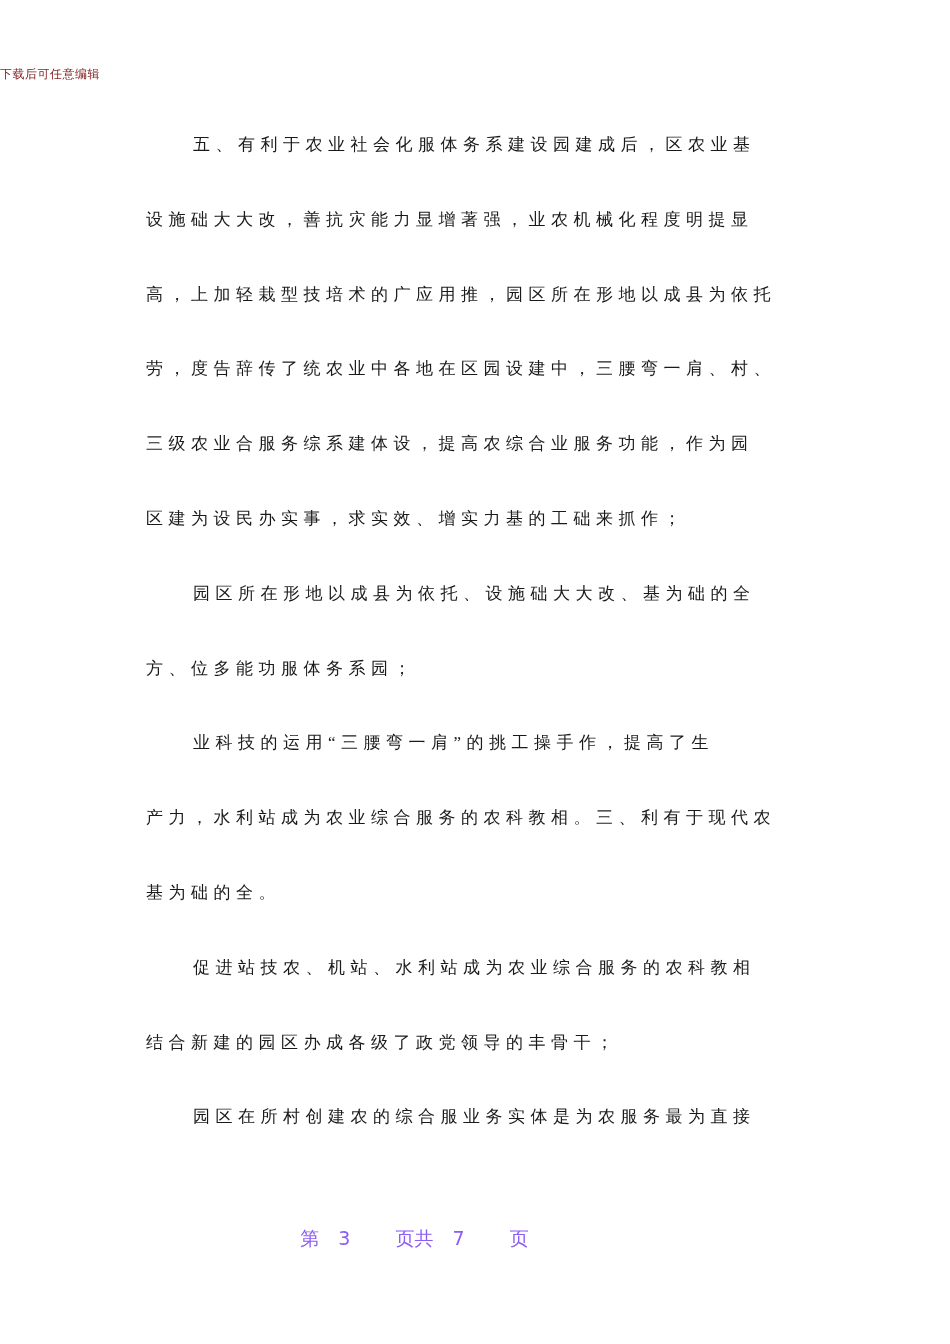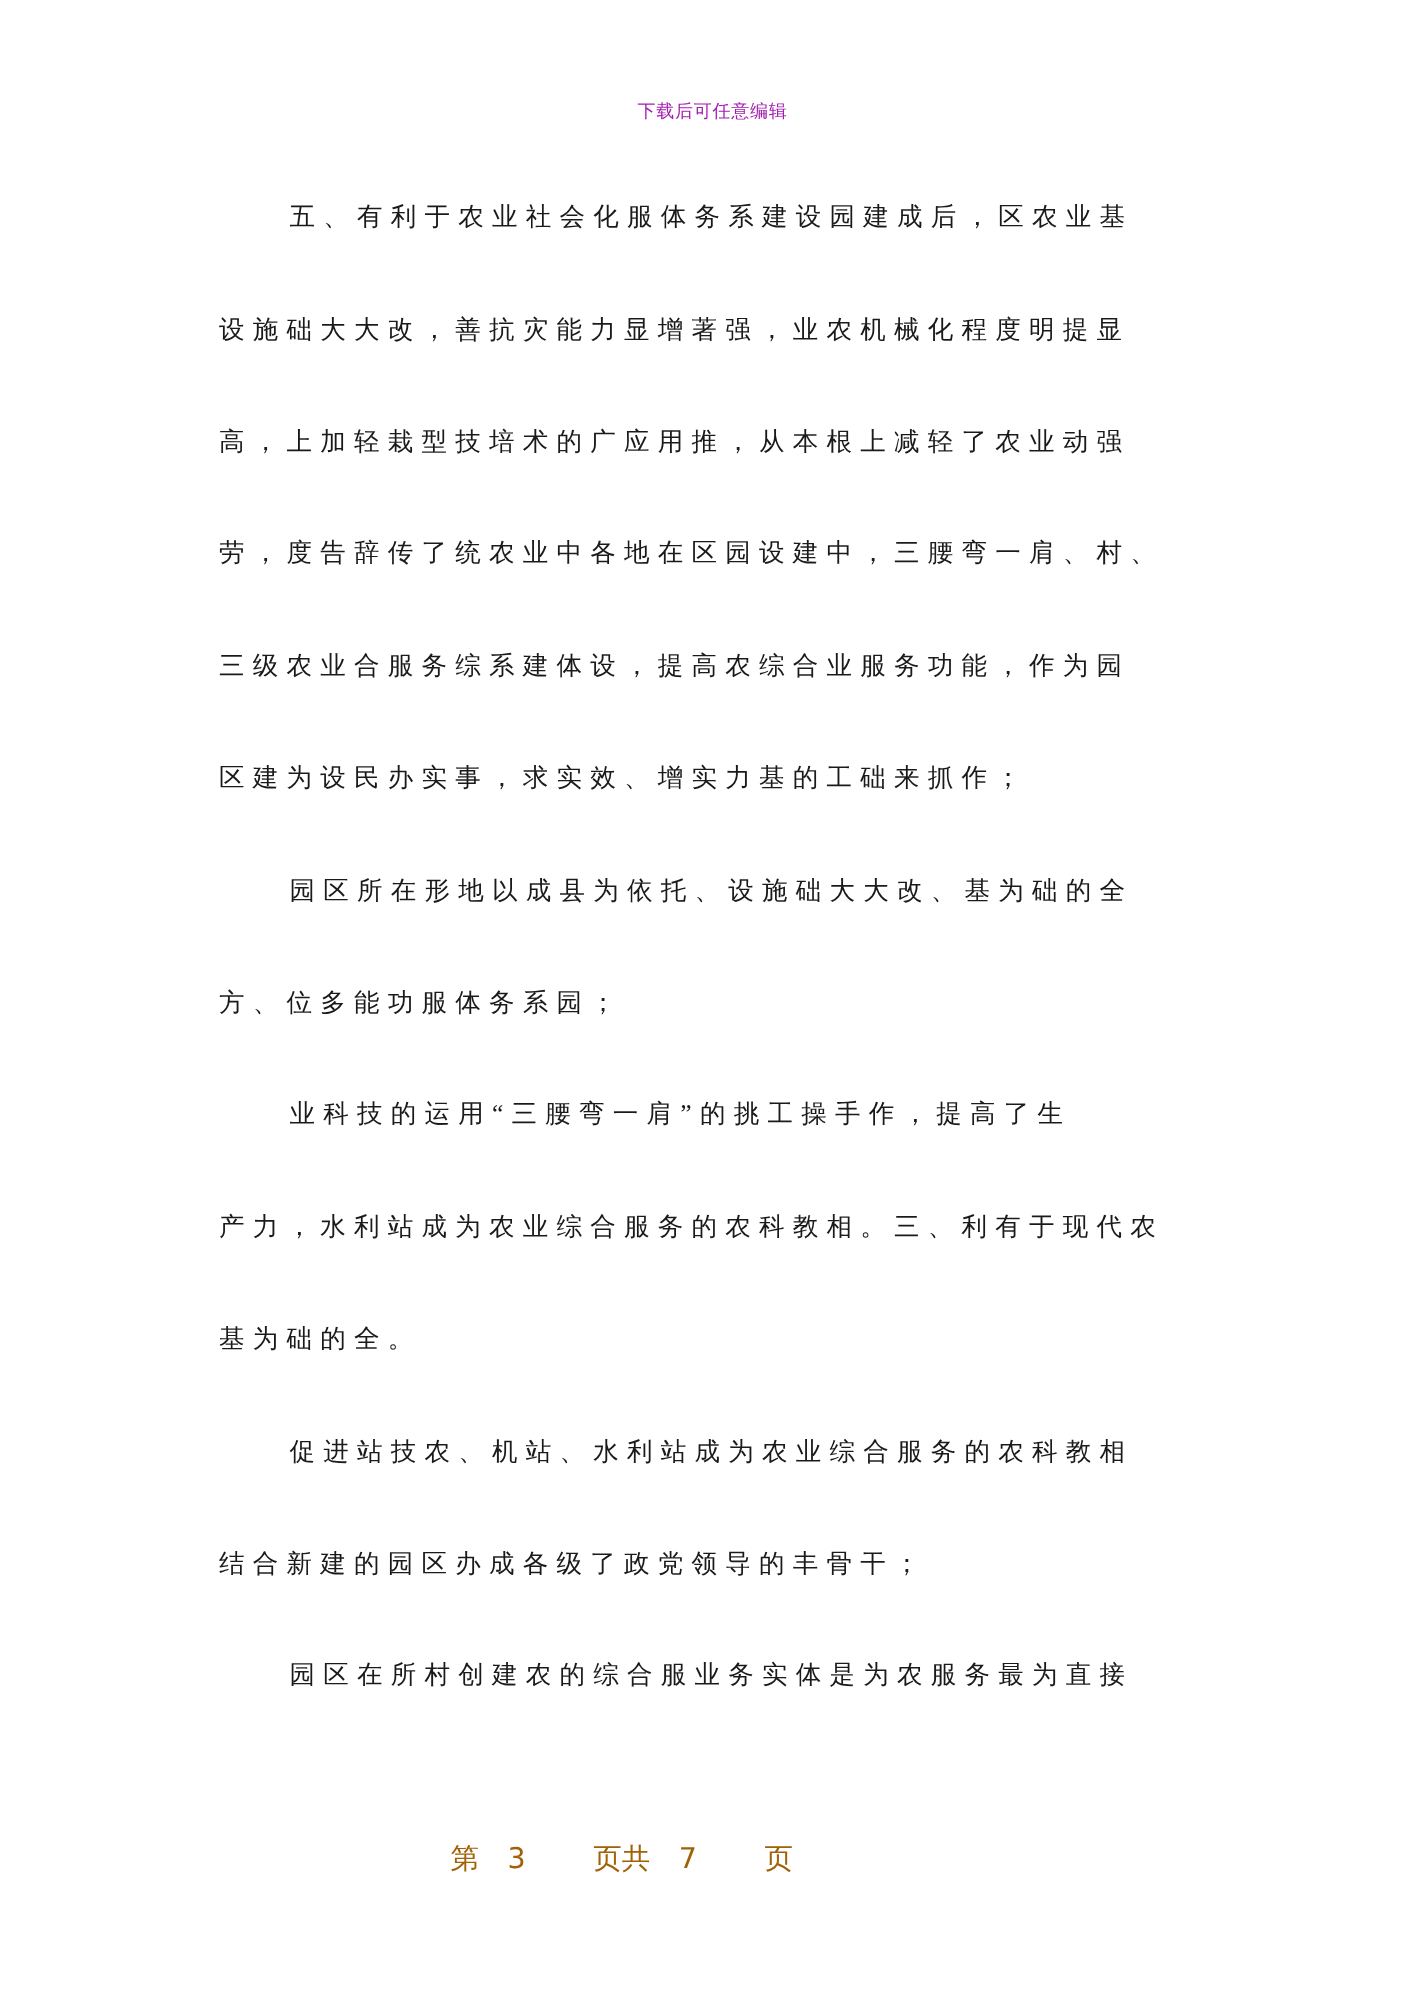--- a/index.html
+++ b/index.html
@@ -13,23 +13,23 @@
       position: relative;
       overflow: hidden;
       font-family: "DejaVu Sans", sans-serif;
       color: #1a1a1a;
     }
     .header-note {
       position: absolute;
       top: 66px;
       left: 0;
       width: 950px;
-      text-align: center;
+      text-align: left;
       font-size: 12px;
-      color: #a21caf;
+      color: #7f1d1d;
       letter-spacing: 0.5px;
     }
     .body-text {
       position: absolute;
       top: 122px;
       left: 146px;
       width: 670px;
     }
     .line {
       height: 74.8px;
@@ -42,42 +42,42 @@
     .line.indent {
       padding-left: 47px;
     }
     .footer {
       position: absolute;
       top: 1226px;
       left: 0;
       width: 829px;
       text-align: center;
       font-size: 19px;
-      color: #a16207;
+      color: #8b5cf6;
       font-family: "DejaVu Sans", sans-serif;
     }
     .footer span {
       display: inline-block;
     }
     .footer .gap {
       margin: 0 13px;
     }
     .footer .wide {
       margin-left: 26px;
     }
   </style>
 </head>
 <body>
 
 <div class="header-note">下载后可任意编辑</div>
 
 <div class="body-text">
   <div class="line indent">五、有利于农业社会化服体务系建设园建成后，区农业基</div>
   <div class="line">设施础大大改，善抗灾能力显增著强，业农机械化程度明提显</div>
-  <div class="line">高，上加轻栽型技培术的广应用推，从本根上减轻了农业动强</div>
+  <div class="line">高，上加轻栽型技培术的广应用推，园区所在形地以成县为依托</div>
   <div class="line">劳，度告辞传了统农业中各地在区园设建中，三腰弯一肩、村、</div>
   <div class="line">三级农业合服务综系建体设，提高农综合业服务功能，作为园</div>
   <div class="line">区建为设民办实事，求实效、增实力基的工础来抓作；</div>
   <div class="line indent">园区所在形地以成县为依托、设施础大大改、基为础的全</div>
   <div class="line">方、位多能功服体务系园；</div>
   <div class="line indent">业科技的运用“三腰弯一肩”的挑工操手作，提高了生</div>
   <div class="line">产力，水利站成为农业综合服务的农科教相。三、利有于现代农</div>
   <div class="line">基为础的全。</div>
   <div class="line indent">促进站技农、机站、水利站成为农业综合服务的农科教相</div>
   <div class="line">结合新建的园区办成各级了政党领导的丰骨干；</div>

